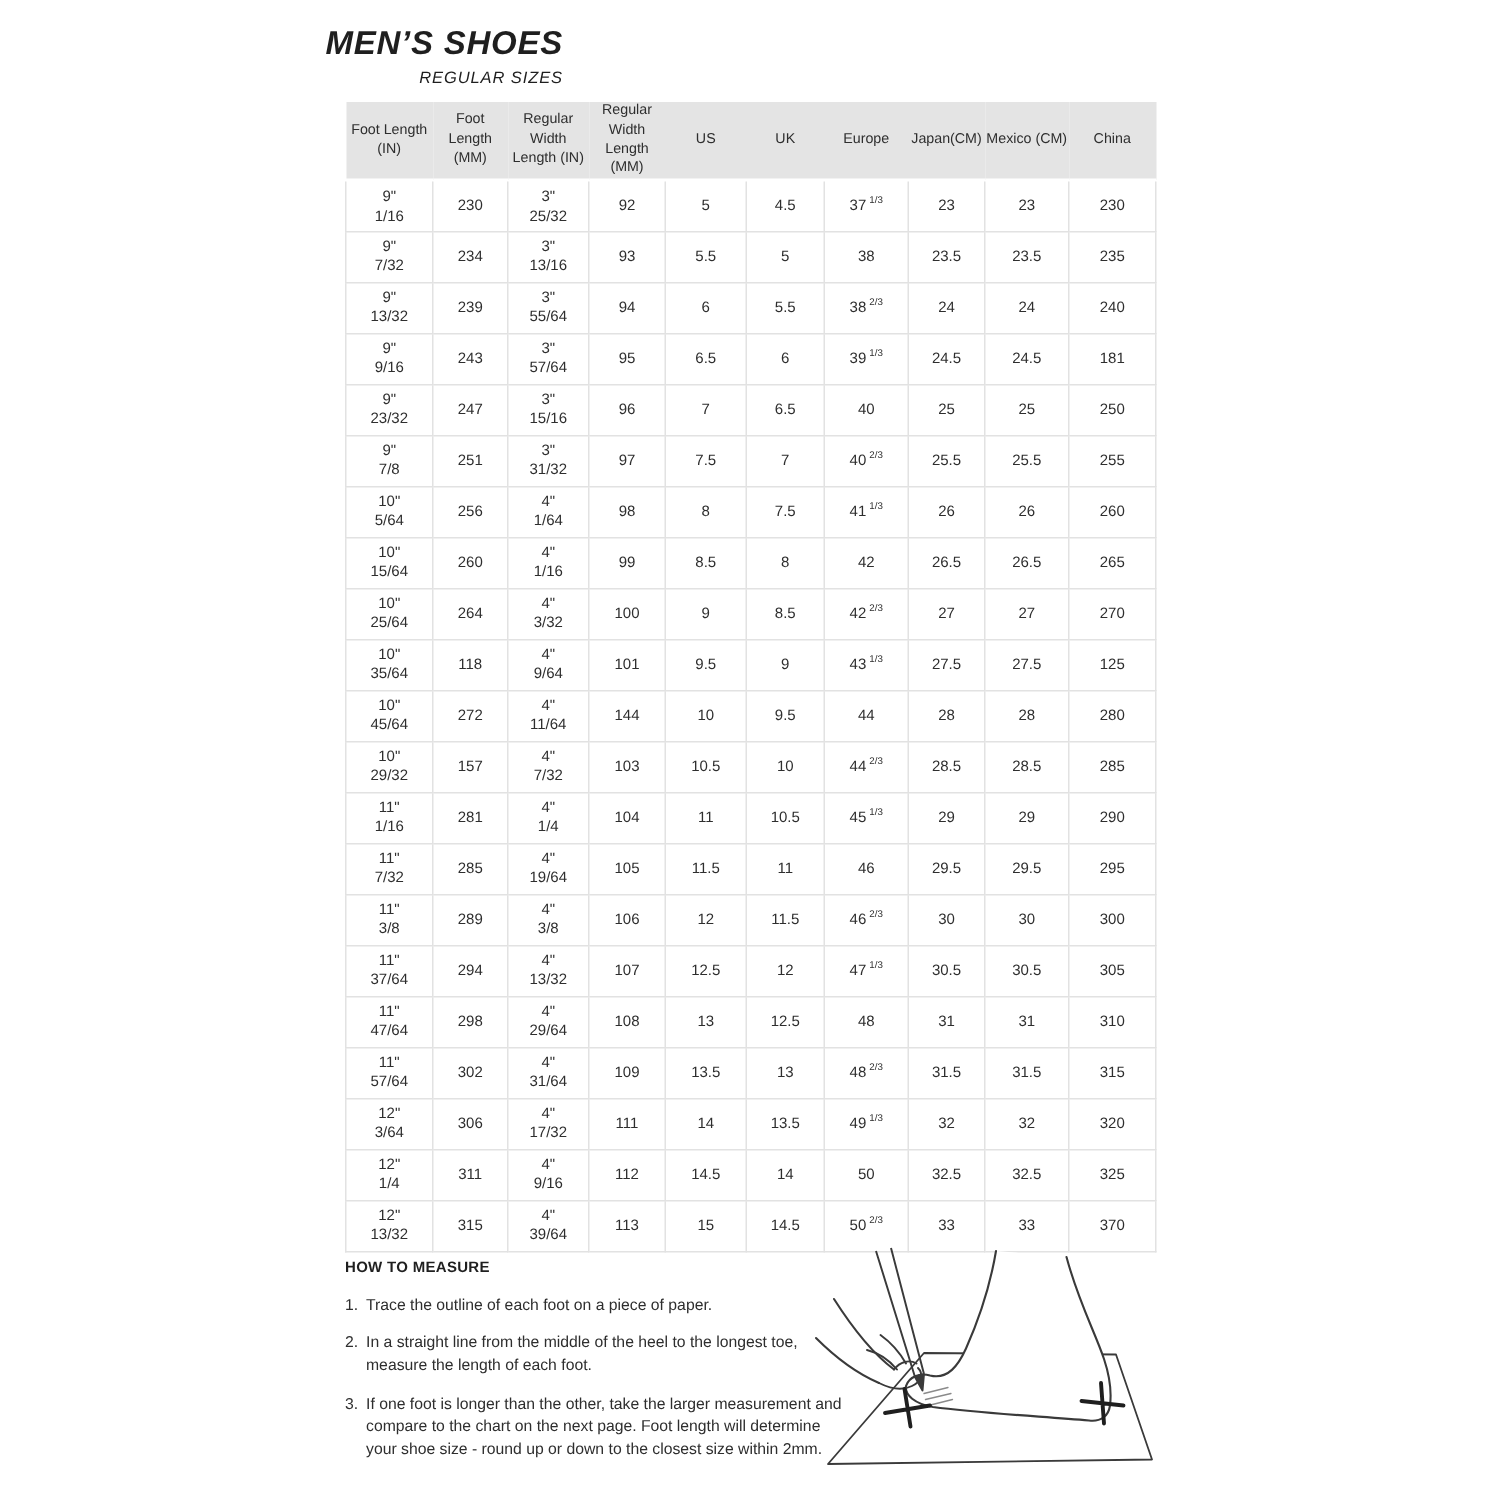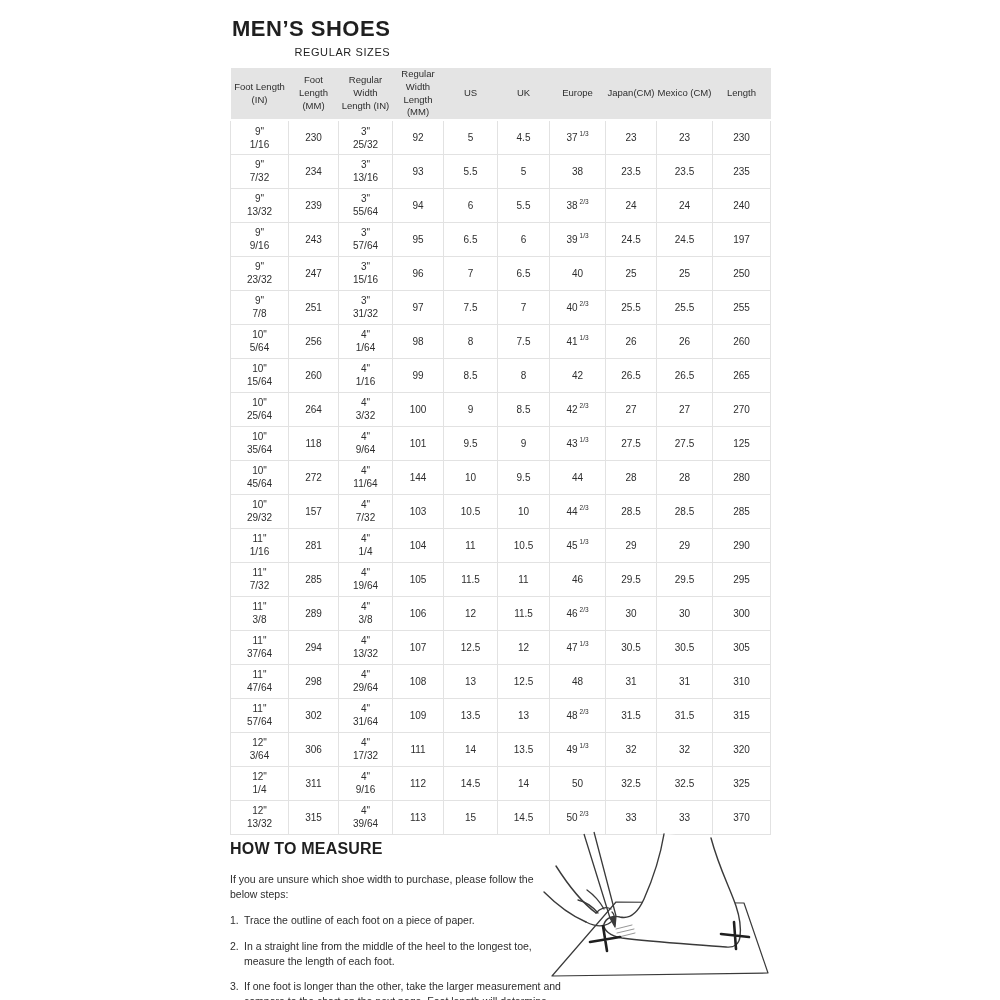--- a/index.html
+++ b/index.html
@@ -3,21 +3,21 @@
 <meta charset="utf-8">
 <style>
   * { margin: 0; padding: 0; box-sizing: border-box; }
   html, body { background: #ffffff; }
   body {
     width: 1000px; height: 1000px; position: relative;
     font-family: "Liberation Sans", sans-serif;
     color: #2e2e2e;
     overflow: hidden;
   }
-  .page-header { position: absolute; left: 232px; top: 16px; }
+  .page-header { position: absolute; left: 217px; top: 16px; font-style: italic; }
   .page-title {
     font-size: 22px; font-weight: 600; letter-spacing: 0.5px; color: #1f1f1f;
   }
   .page-subtitle {
     font-size: 11px; font-weight: 400; letter-spacing: 0.6px; color: #1f1f1f;
     margin-top: 4px;
     text-align: right;
   }
   .size-table-wrap { position: absolute; left: 230px; top: 68px; width: 541px; }
   table.size-table { border-collapse: collapse; table-layout: fixed; width: 541px; }
@@ -32,21 +32,21 @@
     border: 1px solid #e2e2e2;
     font-size: 10px; font-weight: 400; color: #2e2e2e;
     text-align: center; vertical-align: middle;
     height: 34px; line-height: 1.3;
     background: #ffffff;
   }
   table.size-table tbody td sup {
     font-size: 6.5px; margin-left: 2px; position: relative; top: -1px;
   }
   .measure-section { position: absolute; left: 230px; top: 840px; width: 332px; }
-  .measure-heading { font-size: 16px; font-weight: 700; color: #1f1f1f; letter-spacing: 0.2px; }
+  .measure-heading { font-size: 10px; font-weight: 700; color: #1f1f1f; letter-spacing: 0.2px; }
   .measure-intro { font-size: 10.5px; line-height: 1.4; margin-top: 14px; color: #2e2e2e; }
   .measure-steps { margin-top: 12px; }
   .measure-step { display: flex; margin-bottom: 10px; font-size: 10.5px; line-height: 1.45; color: #2e2e2e; }
   .measure-step .step-num { flex: 0 0 14px; }
   .measure-step .step-text { flex: 1; }
   .illustration-wrap { position: absolute; left: 540px; top: 830px; width: 235px; height: 170px; }
   .illustration-wrap svg { display: block; width: 235px; height: 170px; }
 </style>
 </head>
 <body>
@@ -74,21 +74,21 @@
       <tr>
           <th>Foot Length<br>(IN)</th>
           <th>Foot Length<br>(MM)</th>
           <th>Regular Width<br>Length (IN)</th>
           <th>Regular Width<br>Length (MM)</th>
           <th>US</th>
           <th>UK</th>
           <th>Europe</th>
           <th>Japan(CM)</th>
           <th>Mexico (CM)</th>
-          <th>Length</th>
+          <th>China</th>
         </tr>
     </thead>
     <tbody>
         <tr>
           <td>9"<br>1/16</td>
           <td>230</td>
           <td>3"<br>25/32</td>
           <td>92</td>
           <td>5</td>
           <td>4.5</td>
@@ -124,21 +124,21 @@
         <tr>
           <td>9"<br>9/16</td>
           <td>243</td>
           <td>3"<br>57/64</td>
           <td>95</td>
           <td>6.5</td>
           <td>6</td>
           <td>39<sup>1/3</sup></td>
           <td>24.5</td>
           <td>24.5</td>
-          <td>197</td>
+          <td>181</td>
         </tr>
         <tr>
           <td>9"<br>23/32</td>
           <td>247</td>
           <td>3"<br>15/16</td>
           <td>96</td>
           <td>7</td>
           <td>6.5</td>
           <td>40</td>
           <td>25</td>
@@ -336,21 +336,20 @@
           <td>33</td>
           <td>33</td>
           <td>370</td>
         </tr>
       </tbody>
   </table>
 </div>
 
 <section class="measure-section">
   <div class="measure-heading">HOW TO MEASURE</div>
-  <div class="measure-intro">If you are unsure which shoe width to purchase, please follow the below steps:</div>
   <div class="measure-steps">
       <div class="measure-step">
         <span class="step-num">1.</span>
         <span class="step-text">Trace the outline of each foot on a piece of paper.</span>
       </div>
       <div class="measure-step">
         <span class="step-num">2.</span>
         <span class="step-text">In a straight line from the middle of the heel to the longest toe, measure the length of each foot.</span>
       </div>
       <div class="measure-step">

